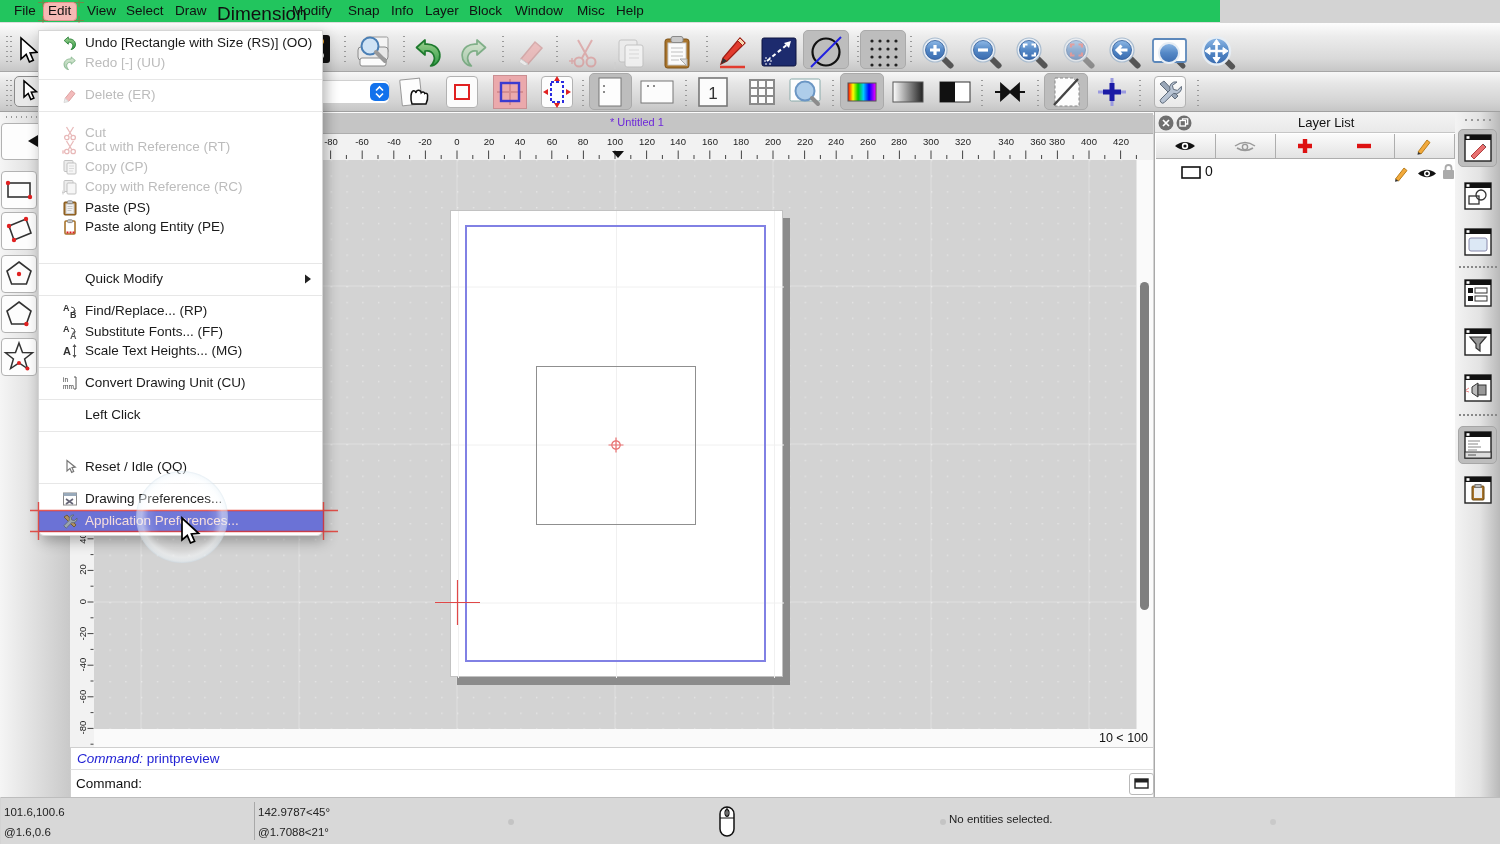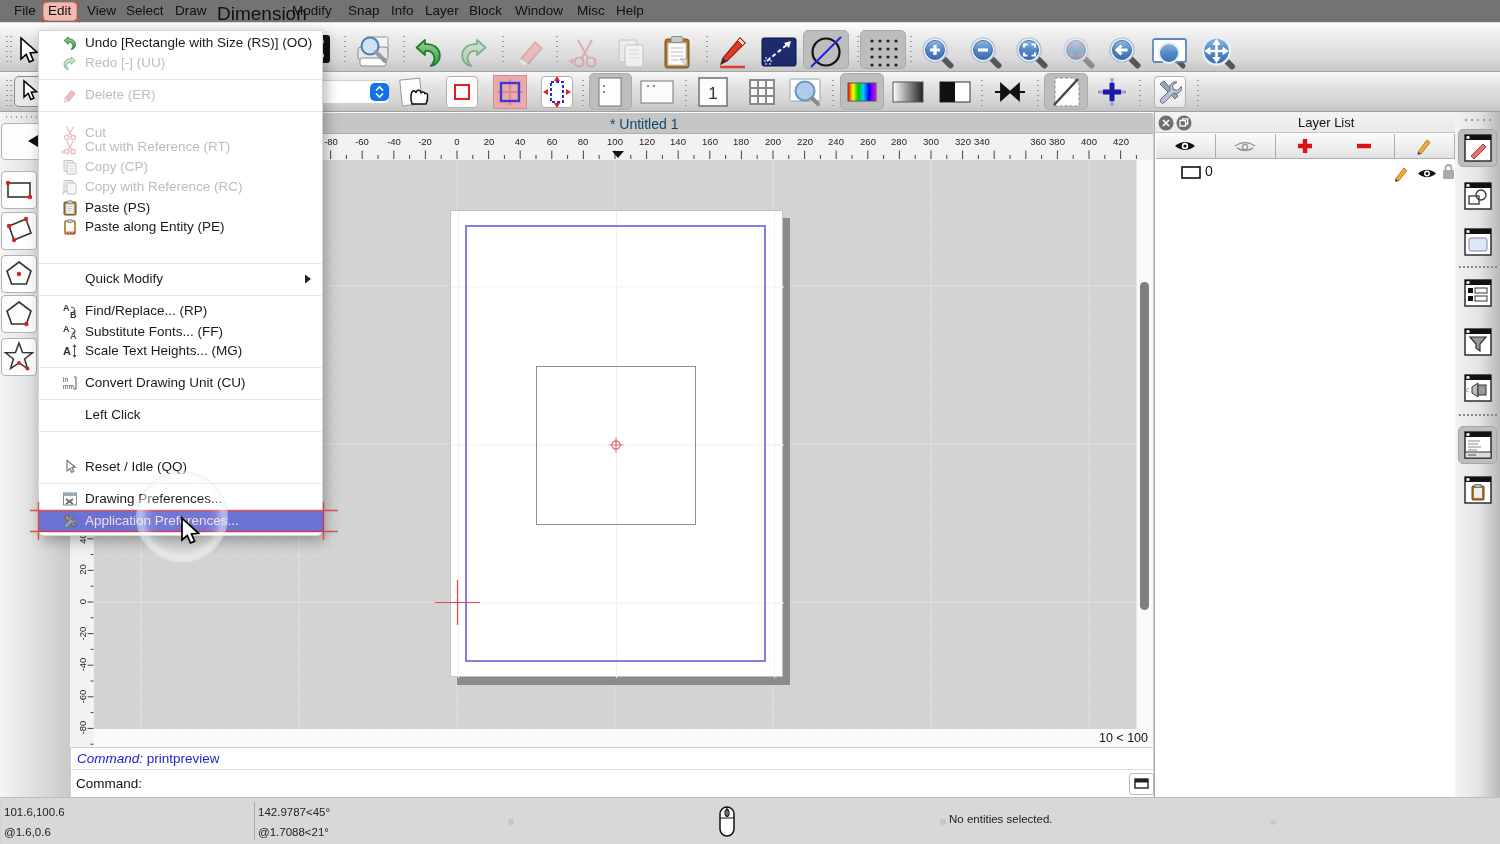--- a/index.html
+++ b/index.html
@@ -7,21 +7,21 @@
 .vn{transform:rotate(-90deg);width:40px;text-align:center;transform-origin:center}
 .mi{position:absolute;left:0;width:100%;height:20px;line-height:20px;font-size:13.5px;color:#1a1a1a;white-space:nowrap}
 .mi .txt{position:absolute;left:46px;top:0}
 .mi.dis{color:#bcbcbc}
 .sep{position:absolute;left:0;width:100%;height:1px;background:#e7e7e7}
 .tbtn{position:absolute;background:#fdfdfd;border:1px solid #b2b2b2;border-radius:4px}
 .dot-sep-v{position:absolute;width:2px;background-image:radial-gradient(circle,#999 35%,transparent 40%);background-size:2px 5px;background-repeat:repeat-y}
 .cell{position:absolute;top:0;height:100%;border-right:1px solid #aeaeae;background:linear-gradient(#fbfbfb,#e3e3e3);display:flex;align-items:center;justify-content:center}
 </style></head><body>
 
-<div class="abs" style="left:0;top:0;width:1500px;height:23px;background:#737373;border-bottom:1px solid #ddd">
+<div class="abs" style="left:0;top:0;width:1220px;height:23px;background:#22c55e;border-bottom:1px solid #ddd">
     <div class="abs" style="left:43px;top:2px;width:34px;height:19px;background:#f5b9b4;border:1px solid #e4928a;border-radius:4px"></div>
     <div class="abs" style="left:14px;top:3px;font-size:13.5px;color:#111">File</div>
     <div class="abs" style="left:48px;top:3px;font-size:13.5px;color:#111">Edit</div>
     <div class="abs" style="left:87px;top:3px;font-size:13.5px;color:#111">View</div>
     <div class="abs" style="left:126px;top:3px;font-size:13.5px;color:#111">Select</div>
     <div class="abs" style="left:175px;top:3px;font-size:13.5px;color:#111">Draw</div>
     <div class="abs" style="left:217px;top:3px;font-size:19px;color:#111">Dimension</div>
     <div class="abs" style="left:292px;top:3px;font-size:13.5px;color:#111">Modify</div>
     <div class="abs" style="left:348px;top:3px;font-size:13.5px;color:#111">Snap</div>
     <div class="abs" style="left:391px;top:3px;font-size:13.5px;color:#111">Info</div>
@@ -405,21 +405,21 @@
 <path d="M17 8v18M8 17h18" stroke="#1a1aa6" stroke-width="5"></path>
     </svg>
     <div class="tbtn" style="left:1154px;top:4px;width:32px;height:32px;background:linear-gradient(#fefefe,#e8e8e8)"></div>
     <svg width="30" height="30" viewBox="0 0 30 30" style="position:absolute;left:1155px;top:5px">
       <path d="M5 7 l4-3 14 15 -3 3z" fill="#9aa7b8" stroke="#5f6b7a"></path>
 <path d="M22 5 a6 6 0 0 0 -7 8 l-9 9 a2.4 2.4 0 0 0 3.4 3.4 l9-9 a6 6 0 0 0 8-7 l-4 4 -4-1 -1-4z" fill="#b8c4d4" stroke="#5f6b7a"></path>
     </svg>
   </div>
 <div class="abs" style="left:0;top:112px;width:1500px;height:3px;background:#fcfcfc"></div>
 <div class="abs" style="left:70px;top:113px;width:1083px;height:21px;background:#c5c5c5;border-bottom:1px solid #aeaeae">
-<div class="abs" style="left:540px;top:3px;font-size:14px;color:#0c4a6e">* Untitled 1</div>
+<div class="abs" style="left:540px;top:3px;font-size:11px;color:#6d28d9">* Untitled 1</div>
   </div>
 <div class="abs" style="left:70px;top:134px;width:1083px;height:26px;background:#f2f2f2">
 <svg class="abs" style="left:-70px;top:-134px" width="1153" height="160" viewBox="0 0 1153 160">
       <path d="M93.6 155V159M109.4 150.5V159M125.2 155V159M141.0 150.5V159M156.8 155V159M172.6 150.5V159M188.4 155V159M204.2 150.5V159M220.0 155V159M235.8 150.5V159M251.6 155V159M267.4 150.5V159M283.2 155V159M299.0 150.5V159M314.8 155V159M330.6 150.5V159M346.4 155V159M362.2 150.5V159M378.0 155V159M393.8 150.5V159M409.6 155V159M425.4 150.5V159M441.2 155V159M457.0 150.5V159M472.8 155V159M488.6 150.5V159M504.4 155V159M520.2 150.5V159M536.0 155V159M551.8 150.5V159M567.6 155V159M583.4 150.5V159M599.2 155V159M615.0 150.5V159M630.8 155V159M646.6 150.5V159M662.4 155V159M678.2 150.5V159M694.0 155V159M709.8 150.5V159M725.6 155V159M741.4 150.5V159M757.2 155V159M773.0 150.5V159M788.8 155V159M804.6 150.5V159M820.4 155V159M836.2 150.5V159M852.0 155V159M867.8 150.5V159M883.6 155V159M899.4 150.5V159M915.2 155V159M931.0 150.5V159M946.8 155V159M962.6 150.5V159M978.4 155V159M994.2 150.5V159M1010.0 155V159M1025.8 150.5V159M1041.6 155V159M1057.4 150.5V159M1073.2 155V159M1089.0 150.5V159M1104.8 155V159M1120.6 150.5V159M1136.4 155V159" stroke="#444" stroke-width="1"></path>
     </svg>
 </div>
 <div class="abs" style="left:0;top:0;width:1153px;height:0">
     <div class="rn" style="left:89px;top:136px;width:40px;text-align:center">-220</div>
     <div class="rn" style="left:121px;top:136px;width:40px;text-align:center">-200</div>
     <div class="rn" style="left:153px;top:136px;width:40px;text-align:center">-180</div>
@@ -441,21 +441,21 @@
     <div class="rn" style="left:658px;top:136px;width:40px;text-align:center">140</div>
     <div class="rn" style="left:690px;top:136px;width:40px;text-align:center">160</div>
     <div class="rn" style="left:721px;top:136px;width:40px;text-align:center">180</div>
     <div class="rn" style="left:753px;top:136px;width:40px;text-align:center">200</div>
     <div class="rn" style="left:785px;top:136px;width:40px;text-align:center">220</div>
     <div class="rn" style="left:816px;top:136px;width:40px;text-align:center">240</div>
     <div class="rn" style="left:848px;top:136px;width:40px;text-align:center">260</div>
     <div class="rn" style="left:879px;top:136px;width:40px;text-align:center">280</div>
     <div class="rn" style="left:911px;top:136px;width:40px;text-align:center">300</div>
     <div class="rn" style="left:943px;top:136px;width:40px;text-align:center">320</div>
-    <div class="rn" style="left:974px;top:136px;width:40px;text-align:left">340</div>
+    <div class="rn" style="left:974px;top:136px;width:40px;text-align:right">340</div>
     <div class="rn" style="left:1006px;top:136px;width:40px;text-align:right">360</div>
     <div class="rn" style="left:1037px;top:136px;width:40px;text-align:center">380</div>
     <div class="rn" style="left:1069px;top:136px;width:40px;text-align:center">400</div>
     <div class="rn" style="left:1101px;top:136px;width:40px;text-align:center">420</div>
   </div>
 <svg class="abs" style="left:611px;top:150px" width="14" height="9">
     <path d="M1 1 h12 l-6 7z" fill="#111"></path>
   </svg>
 <div class="abs" style="left:70px;top:160px;width:24px;height:587px;background:#f2f2f2">
 <svg class="abs" style="left:-70px;top:-160px" width="94" height="747" viewBox="0 0 94 747">

